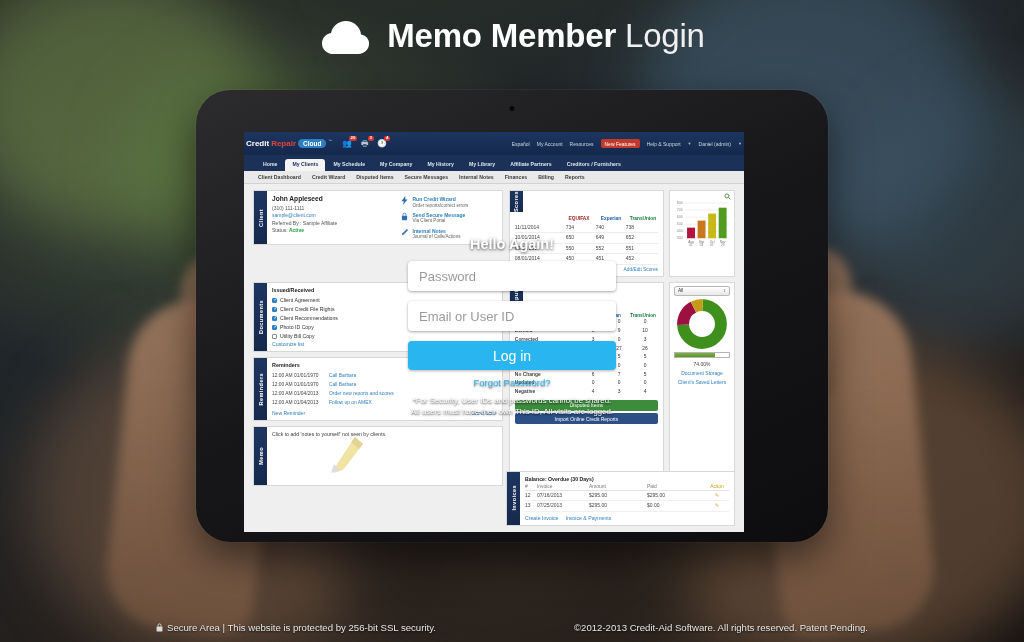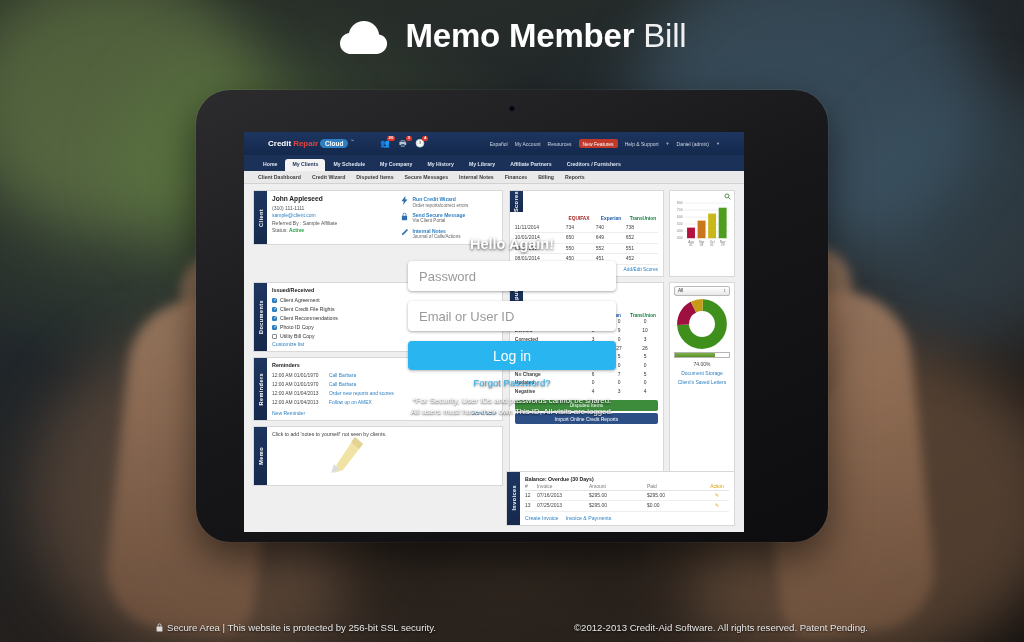--- a/index.html
+++ b/index.html
@@ -82,21 +82,21 @@
     width: 500px; height: 400px;
     background: #f0f0f0;
     overflow: hidden;
   }
 
   
   .dash { width: 500px; height: 400px; font-size: 5.2px; color: #333; position: relative; }
 
   .topbar {
     height: 23px; background: linear-gradient(180deg,#1d3660,#14284c);
-    display: flex; align-items: center; padding: 0 24px; gap: 16px;
+    display: flex; align-items: center; padding: 0 2px; gap: 0;
   }
   .brand { font-size: 8px; font-weight: bold; display: flex; align-items: center; gap: 2px; }
   .brand .c1 { color: #ffffff; }
   .brand .c2 { color: #e0443e; }
   .brand-pill {
     background: #2e7fc2; color: #fff; border-radius: 7px;
     padding: 1px 5px 1.5px 5px; font-size: 6.5px; display: flex; align-items: center; gap: 2px;
   }
   .brand-tm { font-size: 3.5px; color: #9fb4cc; align-self: flex-start; }
   .notif-group { display: flex; gap: 9px; margin-left: 10px; align-items: center; }
@@ -268,21 +268,21 @@
   <div class="hand hand-r2"></div>
 
   <div class="header">
     <svg class="cloud-logo" viewBox="0 0 54 40">
       <path fill="#ffffff" d="M14.5 38c-6.5 0-11.5-4.6-11.5-10.6 0-5.3 3.9-9.7 9-10.5C13.4 10.2 19.4 5 26.8 5c8 0 14.6 5.9 15.3 13.5 4.6.7 8 4.5 8 9.1C50.1 33 45.6 38 39.4 38H14.5z"></path>
       <path fill="#ffffff" d="M19 22l8.5-7 8.5 7v2h-3v-2.2l-5.5-4.6L22 21.8V24h-3z"></path>
       <rect fill="#ffffff" x="22" y="24" width="4" height="9"></rect>
       <rect fill="#ffffff" x="29" y="24" width="4" height="9"></rect>
     </svg>
     <div class="header-title">
-      <span class="strong">Memo Member</span><span> </span><span class="light">Bill</span>
+      <span class="strong">Memo Member</span><span> </span><span class="light">Login</span>
     </div>
   </div>
 
   <div class="tablet">
     <div class="tablet-cam"></div>
     <div class="tablet-home"></div>
 
     <div class="screen">
       <div class="dash">
 

